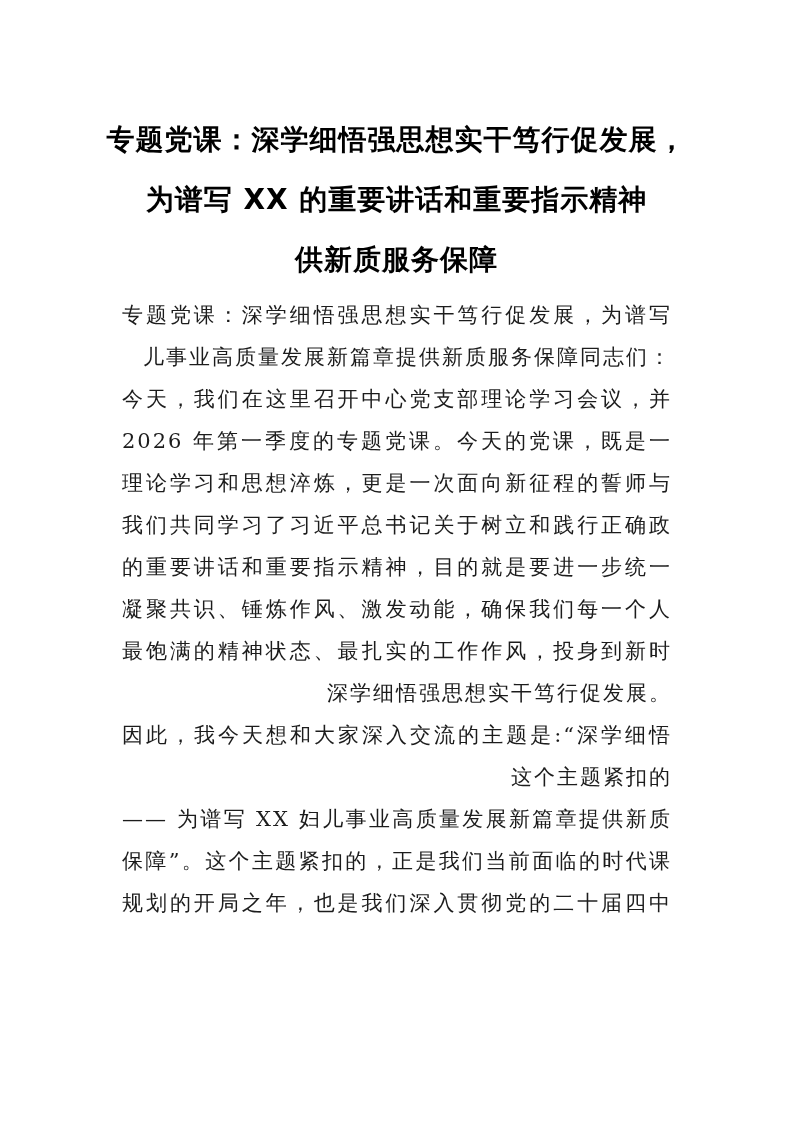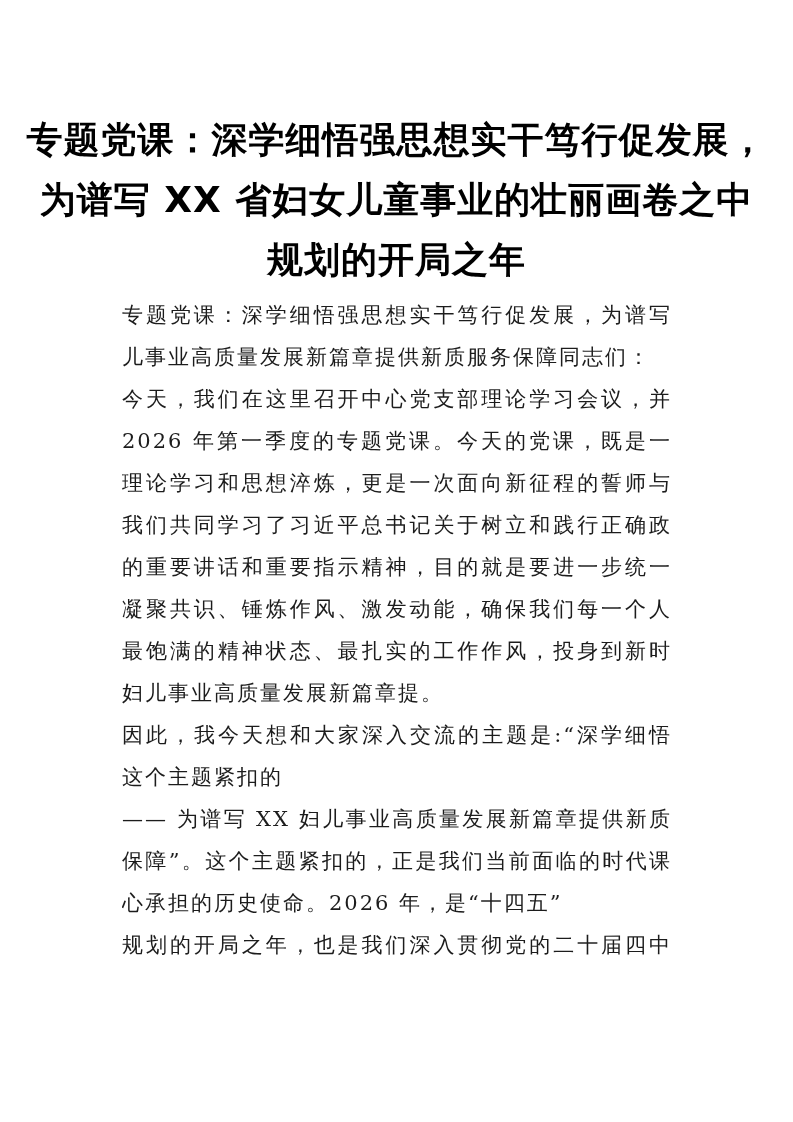--- a/index.html
+++ b/index.html
@@ -13,21 +13,21 @@
     height: 1122px;
     background: #ffffff;
     overflow: hidden;
   }
   .doc-title {
     margin: 0;
     padding-top: 110px;
     text-align: center;
     font-family: "DejaVu Sans", "Liberation Sans", sans-serif;
     font-weight: bold;
-    font-size: 36px;
+    font-size: 28px;
     color: #000000;
   }
   .title-line {
     display: block;
     line-height: 60px;
     letter-spacing: 1px;
     white-space: nowrap;
   }
   .doc-body {
     margin: 4px auto 0 122px;
@@ -40,46 +40,45 @@
     line-height: 42px;
     letter-spacing: 2px;
     height: 42px;
     overflow: hidden;
   }
   .body-line.just {
     text-align: justify;
     text-align-last: justify;
   }
   .body-line.plain {
-    text-align: left;
+    text-align: right;
   }
 </style>
 </head>
 <body>
 
 <div class="page">
 
   <h1 class="doc-title">
     <span class="title-line">专题党课：深学细悟强思想实干笃行促发展，</span>
-    <span class="title-line">为谱写 XX 省妇女儿童事业的壮丽画卷之中</span>
-    <span class="title-line">规划的开局之年</span>
+    <span class="title-line">为谱写 XX 的重要讲话和重要指示精神</span>
+    <span class="title-line">供新质服务保障</span>
   </h1>
 
   <div class="doc-body">
     <div class="body-line just">专题党课：深学细悟强思想实干笃行促发展，为谱写 XX 妇</div>
     <div class="body-line plain">儿事业高质量发展新篇章提供新质服务保障同志们：</div>
     <div class="body-line just">今天，我们在这里召开中心党支部理论学习会议，并进行</div>
     <div class="body-line just">2026 年第一季度的专题党课。今天的党课，既是一次集中的</div>
     <div class="body-line just">理论学习和思想淬炼，更是一次面向新征程的誓师与动员。</div>
     <div class="body-line just">我们共同学习了习近平总书记关于树立和践行正确政绩观</div>
     <div class="body-line just">的重要讲话和重要指示精神，目的就是要进一步统一思想、</div>
     <div class="body-line just">凝聚共识、锤炼作风、激发动能，确保我们每一个人都能以</div>
     <div class="body-line just">最饱满的精神状态、最扎实的工作作风，投身到新时代 XX</div>
-    <div class="body-line plain">妇儿事业高质量发展新篇章提。</div>
+    <div class="body-line plain">深学细悟强思想实干笃行促发展。</div>
     <div class="body-line just">因此，我今天想和大家深入交流的主题是:“深学细悟强思想</div>
     <div class="body-line plain">这个主题紧扣的</div>
     <div class="body-line just">—— 为谱写 XX 妇儿事业高质量发展新篇章提供新质服务</div>
     <div class="body-line just">保障”。这个主题紧扣的，正是我们当前面临的时代课题和中</div>
-    <div class="body-line plain">心承担的历史使命。2026 年，是“十四五”</div>
     <div class="body-line just">规划的开局之年，也是我们深入贯彻党的二十届四中全会精</div>
   </div>
 
 </div>
 
 </body></html>

